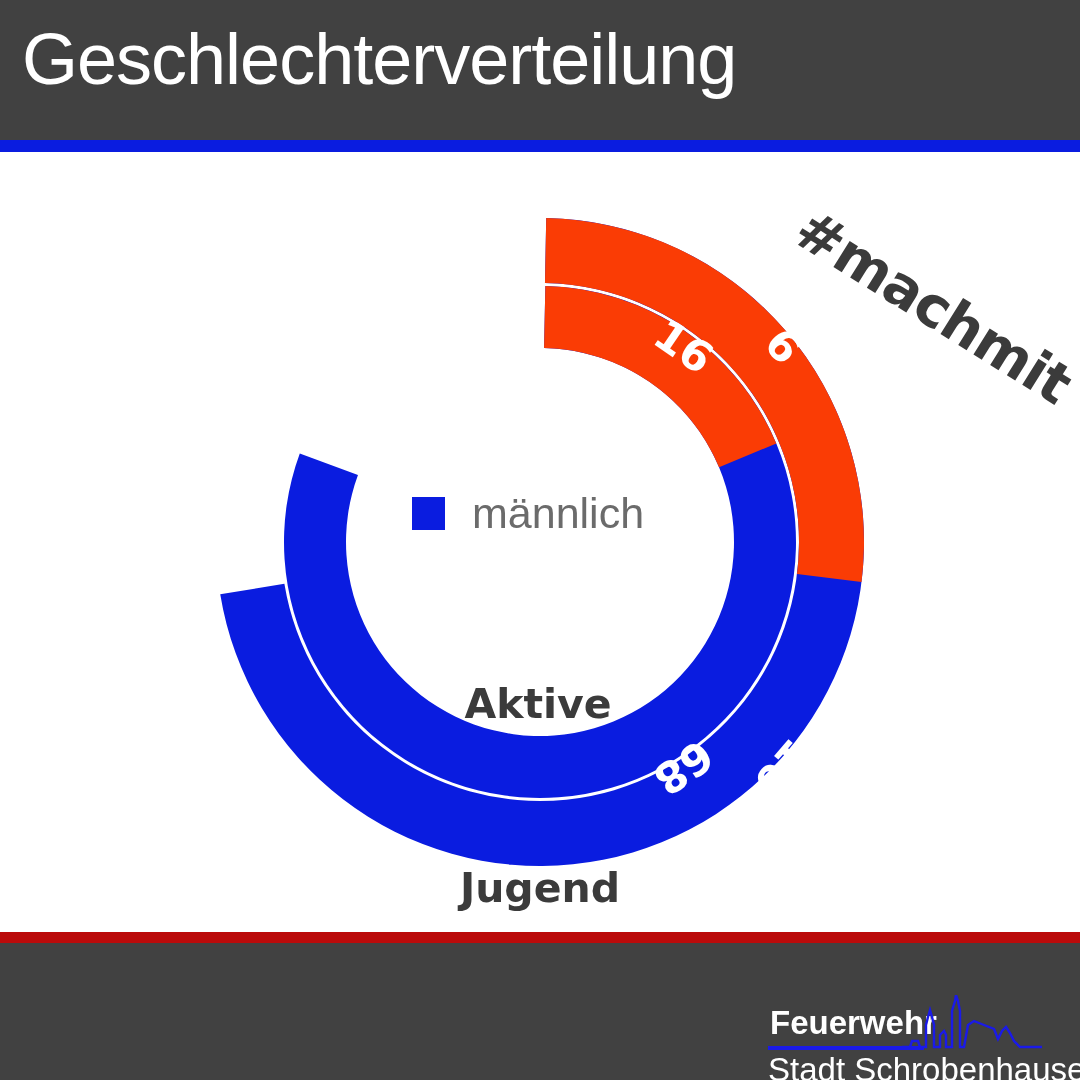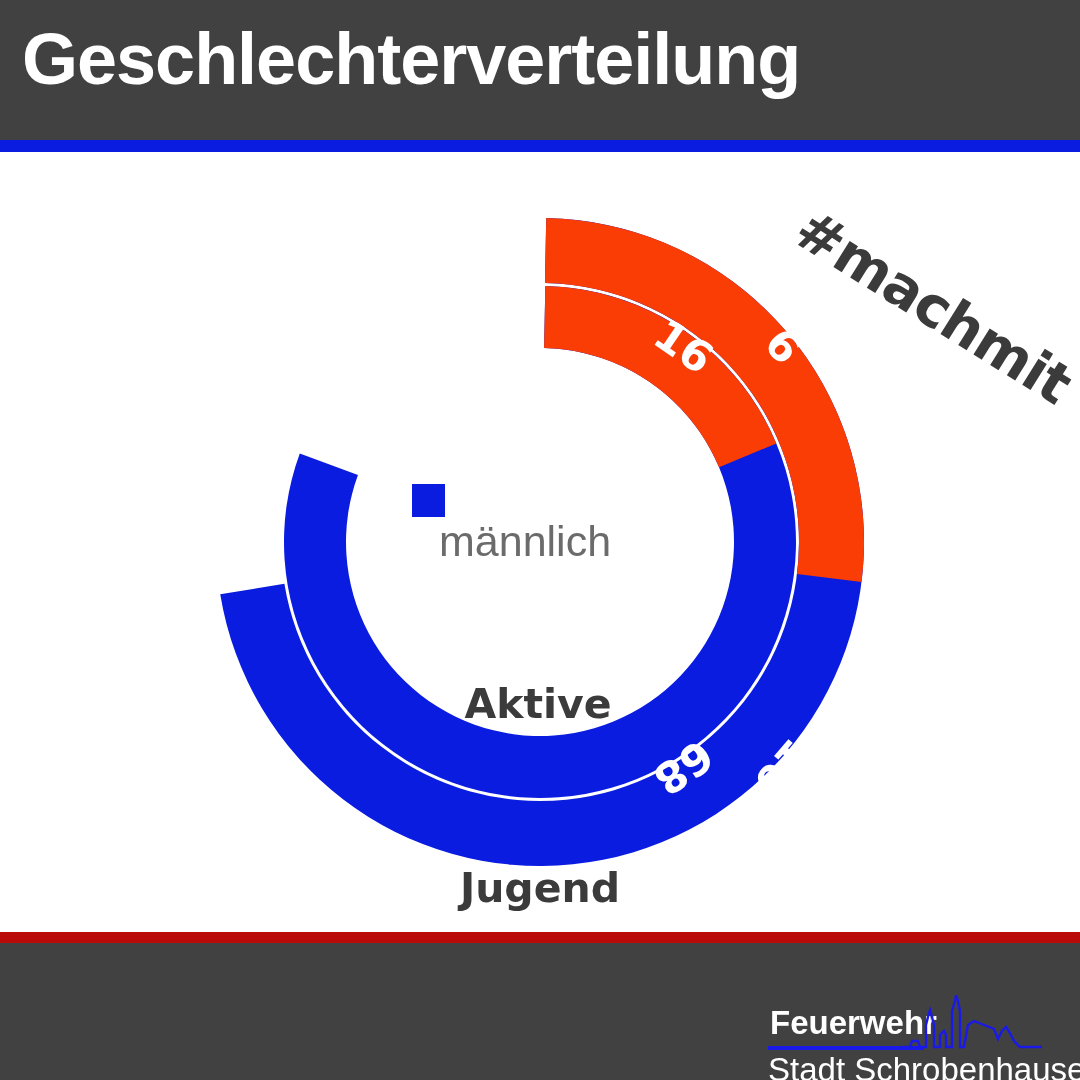--- a/index.html
+++ b/index.html
@@ -21,21 +21,21 @@
     left: 0; top: 0;
     width: 1080px;
     height: 140px;
     background: #414141;
   }
   #header-title {
     position: absolute;
     left: 22px;
     top: 18px;
     font-size: 72px;
-    font-weight: bold;
+    font-weight: normal;
     color: #ffffff;
     letter-spacing: -1px;
     white-space: nowrap;
     font-family: "Liberation Sans", sans-serif;
   }
   #header-accent {
     position: absolute;
     left: 0; top: 140px;
     width: 1080px;
     height: 12px;
@@ -71,23 +71,22 @@
 
   
   #legend {
     position: absolute;
     left: 412px;
     top: 332px;
     width: 260px;
   }
   .legend-row {
     display: flex;
-    align-items: flex-start;
+    align-items: center;
     height: 58px;
-    flex-direction: column;
   }
   .legend-swatch {
     width: 33px;
     height: 33px;
     flex: 0 0 auto;
   }
   .legend-label {
     margin-left: 27px;
     font-size: 43px;
     color: #6b6b6b;

